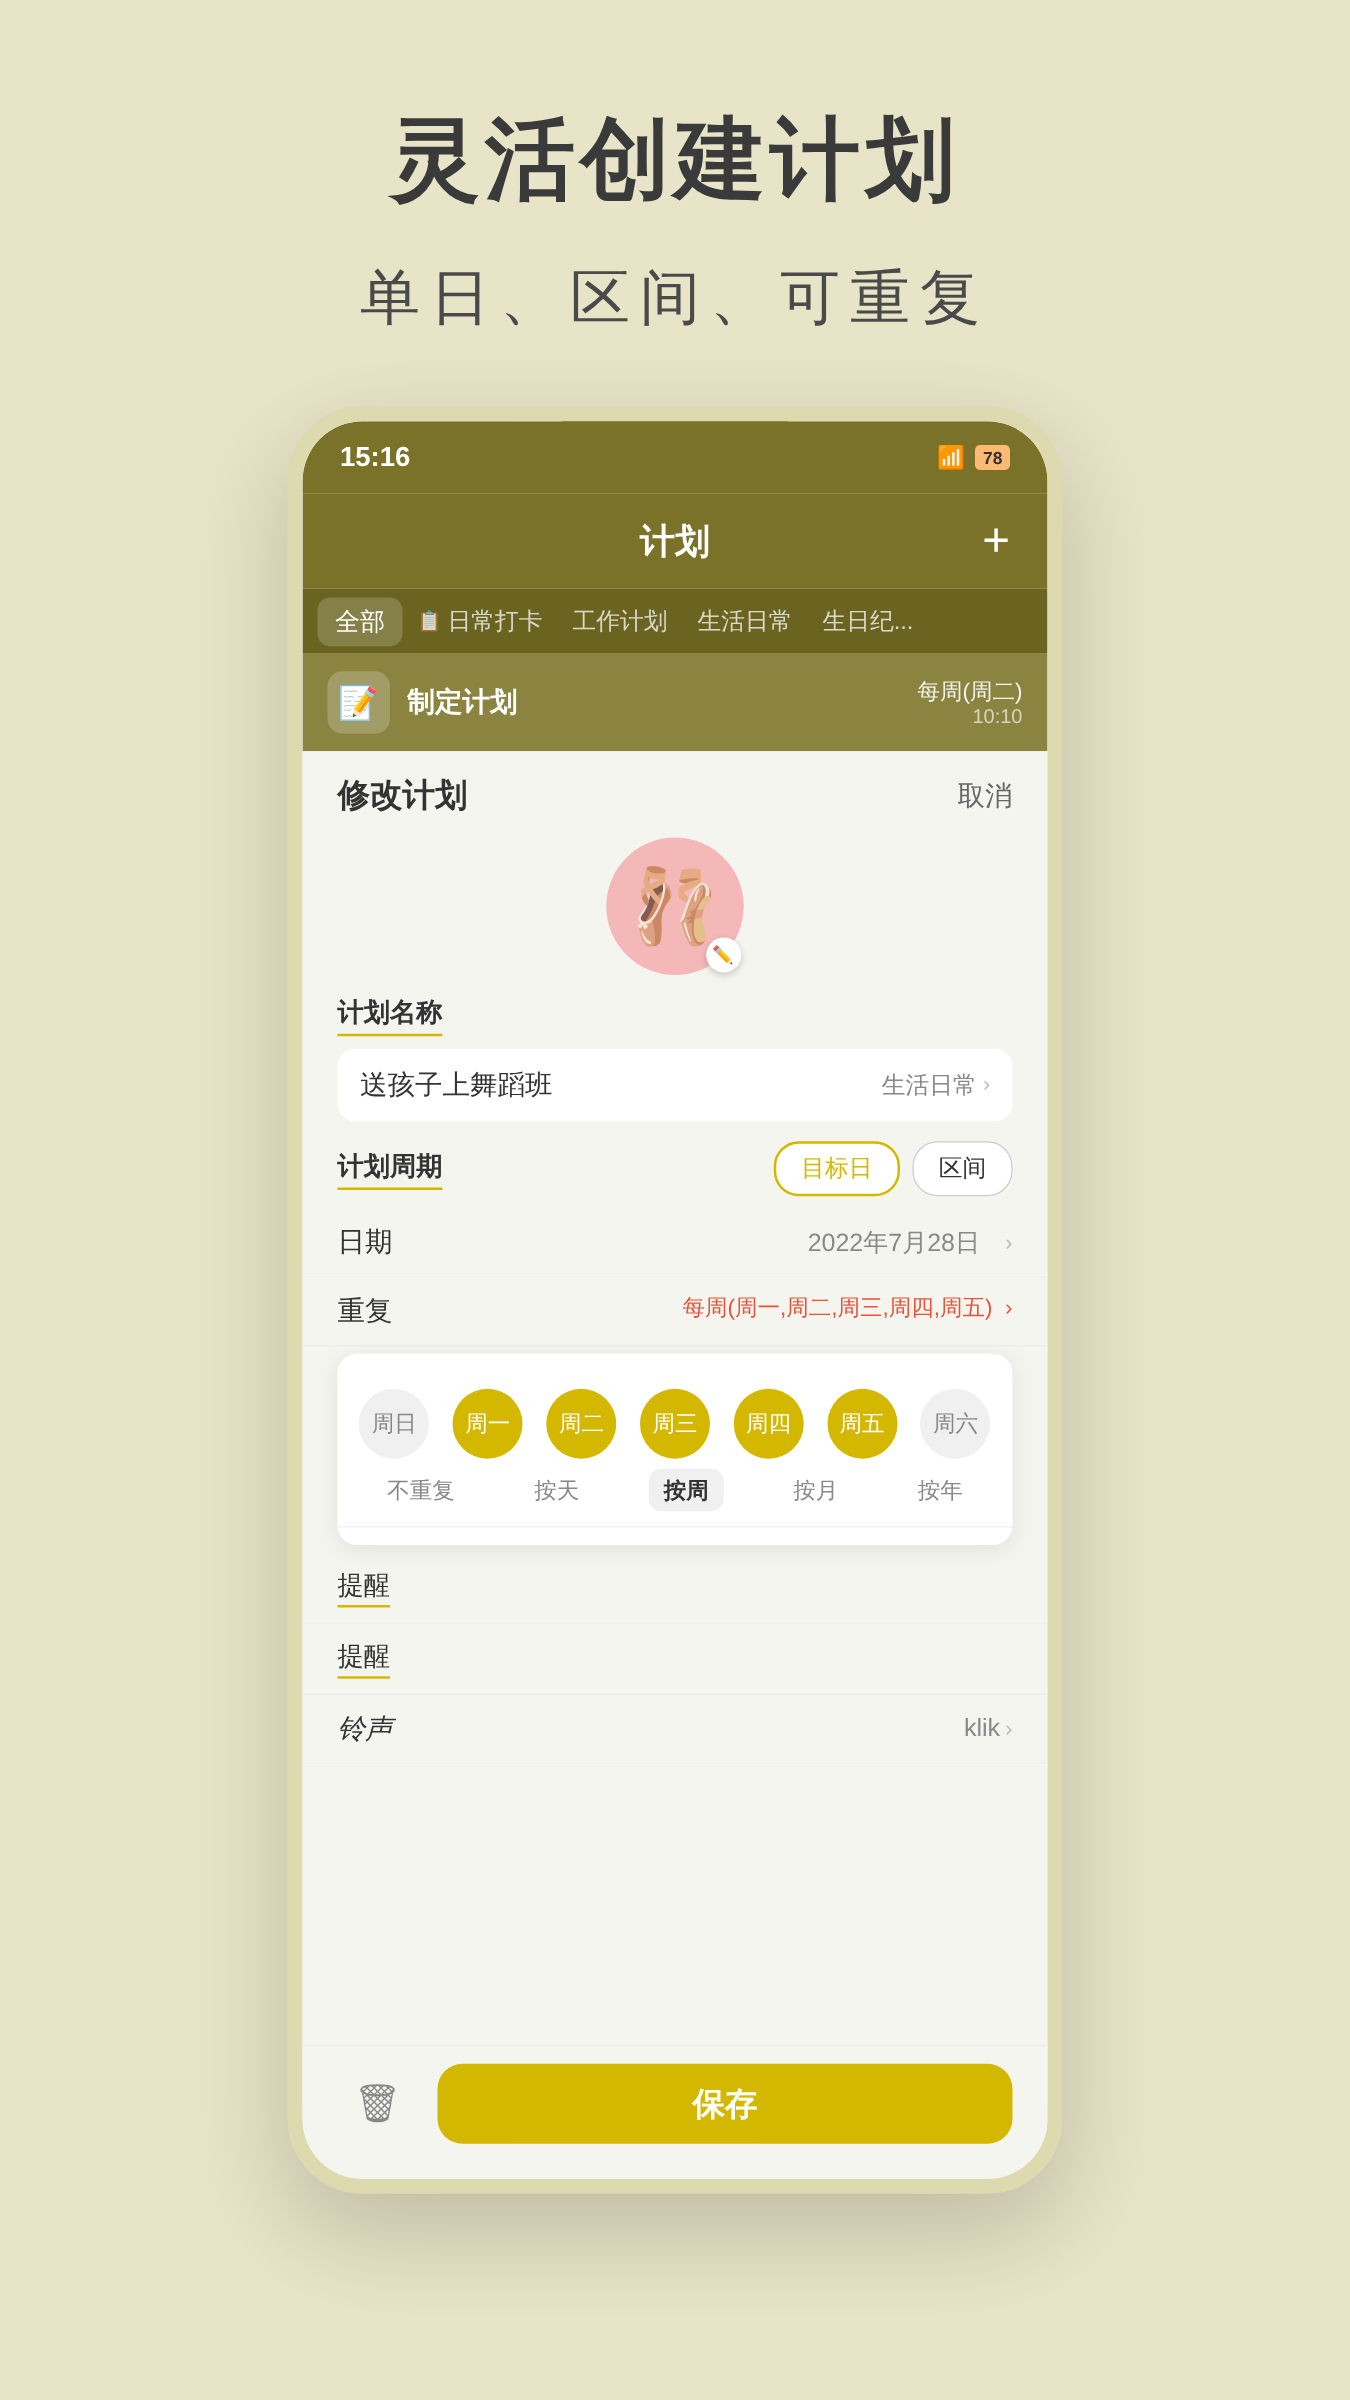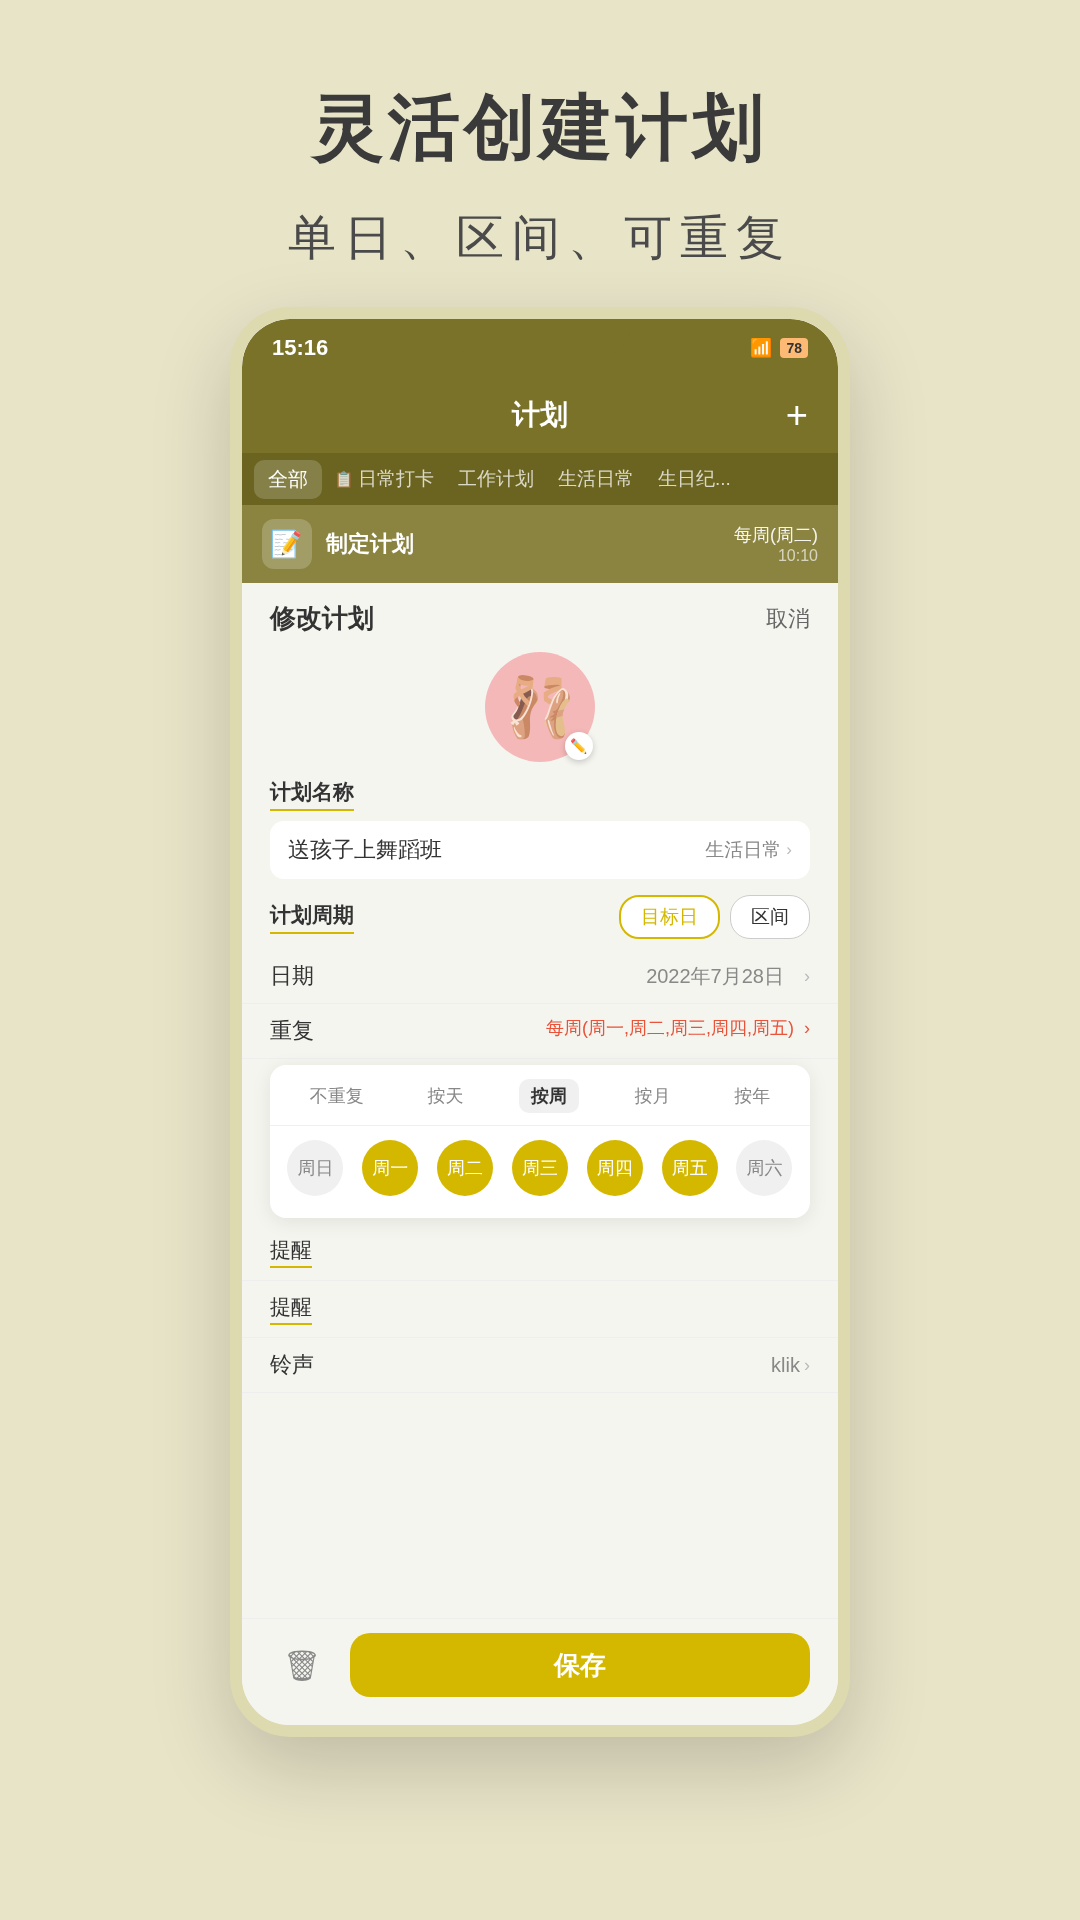--- a/index.html
+++ b/index.html
@@ -17,21 +17,21 @@
   </style>
 </head>
 <body>
 
 <div style="width:1080px; height:1920px; background:#e8e4c8; position:relative; display:flex; flex-direction:column; align-items:center;">
 
   <h1 style="font-size:72px; font-weight:700; color:#3a3a3a; margin-top:80px; text-align:center; letter-spacing:4px;">灵活创建计划</h1>
 
   <p style="font-size:48px; color:#4a4a4a; margin-top:30px; text-align:center; letter-spacing:8px;">单日、区间、可重复</p>
 
-  <div style="margin-top:37px; width:620px; height:1430px; background:#f5f5f0; border-radius:60px; overflow:hidden; box-shadow:0 30px 80px rgba(0,0,0,0.18); position:relative; border:12px solid #dddab0;">
+  <div style="margin-top:55px; width:620px; height:1430px; background:#f5f5f0; border-radius:60px; overflow:hidden; box-shadow:0 30px 80px rgba(0,0,0,0.18); position:relative; border:12px solid #dddab0;">
 
     <div style="position:absolute; top:0; left:50%; transform:translateX(-50%); width:180px; height:36px; background:#7a7228; border-radius:0 0 26px 26px; z-index:20;"></div>
 
     <div style="background:#7a7228; height:58px; display:flex; align-items:center; justify-content:space-between; padding:0 30px; border-radius:48px 48px 0 0;">
       <span style="color:white; font-size:22px; font-weight:700;">15:16</span>
       <div style="display:flex; align-items:center; gap:8px;">
         <span style="color:white; font-size:18px;">📶</span>
         <span style="background:#fdba74; color:#333; font-size:14px; padding:2px 6px; border-radius:4px; font-weight:700;">78</span>
       </div>
     </div>
@@ -118,28 +118,20 @@
       <div style="display:flex; justify-content:space-between; align-items:flex-start; padding:12px 28px; border-bottom:1px solid #eee;">
         <span style="font-size:22px; color:#333;">重复</span>
         <div style="display:flex; align-items:center; gap:10px;">
           <span style="font-size:18px; color:#e8533a;">每周(周一,周二,周三,周四,周五)</span>
           <span style="color:#e8533a; font-size:18px;">›</span>
         </div>
       </div>
 
       <div style="background:white; border-radius:16px; margin:6px 28px; padding:14px 0; box-shadow:0 4px 20px rgba(0,0,0,0.08);">
 
-        <div style="display:flex; justify-content:space-around; padding:0 8px 12px; border-bottom:1px solid #f0f0f0;">
-          <span style="font-size:18px; color:#888; padding:5px 8px;">不重复</span>
-          <span style="font-size:18px; color:#888; padding:5px 8px;">按天</span>
-          <span style="font-size:18px; color:#333; font-weight:600; background:#f0f0f0; border-radius:10px; padding:5px 12px;">按周</span>
-          <span style="font-size:18px; color:#888; padding:5px 8px;">按月</span>
-          <span style="font-size:18px; color:#888; padding:5px 8px;">按年</span>
-        </div>
-
         <div style="display:flex; justify-content:space-around; padding:14px 8px 8px;">
           <div style="width:56px; height:56px; border-radius:50%; display:flex; align-items:center; justify-content:center; font-size:18px; background:#f0f0f0; color:#888;">
             <span>周日</span>
           </div>
           <div style="width:56px; height:56px; border-radius:50%; display:flex; align-items:center; justify-content:center; font-size:18px; background:#d4b800; color:white;">
             <span>周一</span>
           </div>
           <div style="width:56px; height:56px; border-radius:50%; display:flex; align-items:center; justify-content:center; font-size:18px; background:#d4b800; color:white;">
             <span>周二</span>
           </div>
@@ -149,32 +141,40 @@
           <div style="width:56px; height:56px; border-radius:50%; display:flex; align-items:center; justify-content:center; font-size:18px; background:#d4b800; color:white;">
             <span>周四</span>
           </div>
           <div style="width:56px; height:56px; border-radius:50%; display:flex; align-items:center; justify-content:center; font-size:18px; background:#d4b800; color:white;">
             <span>周五</span>
           </div>
           <div style="width:56px; height:56px; border-radius:50%; display:flex; align-items:center; justify-content:center; font-size:18px; background:#f0f0f0; color:#888;">
             <span>周六</span>
           </div>
         </div>
+
+        <div style="display:flex; justify-content:space-around; padding:0 8px 12px; border-bottom:1px solid #f0f0f0;">
+          <span style="font-size:18px; color:#888; padding:5px 8px;">不重复</span>
+          <span style="font-size:18px; color:#888; padding:5px 8px;">按天</span>
+          <span style="font-size:18px; color:#333; font-weight:600; background:#f0f0f0; border-radius:10px; padding:5px 12px;">按周</span>
+          <span style="font-size:18px; color:#888; padding:5px 8px;">按月</span>
+          <span style="font-size:18px; color:#888; padding:5px 8px;">按年</span>
+        </div>
       </div>
 
       <div style="display:flex; justify-content:space-between; align-items:center; padding:12px 28px; border-bottom:1px solid #eee;">
         <span style="font-size:21px; color:#333; border-bottom:2.5px solid #d4b800; display:inline-block; padding-bottom:2px;">提醒</span>
       </div>
 
       <div style="display:flex; justify-content:space-between; align-items:center; padding:12px 28px; border-bottom:1px solid #eee;">
         <span style="font-size:21px; color:#333; border-bottom:2.5px solid #d4b800; display:inline-block; padding-bottom:2px;">提醒</span>
       </div>
 
       <div style="display:flex; justify-content:space-between; align-items:center; padding:12px 28px; border-bottom:1px solid #eee;">
-        <span style="font-size:22px; color:#333;">铃声</span>
+        <span style="font-size:22px; color:#333;font-style:italic;">铃声</span>
         <div style="display:flex; align-items:center; gap:4px;">
           <span style="font-size:20px; color:#888;">klik</span>
           <span style="color:#bbb; font-size:18px;">›</span>
         </div>
       </div>
 
       <div style="height:100px;"></div>
 
     </div>
 

